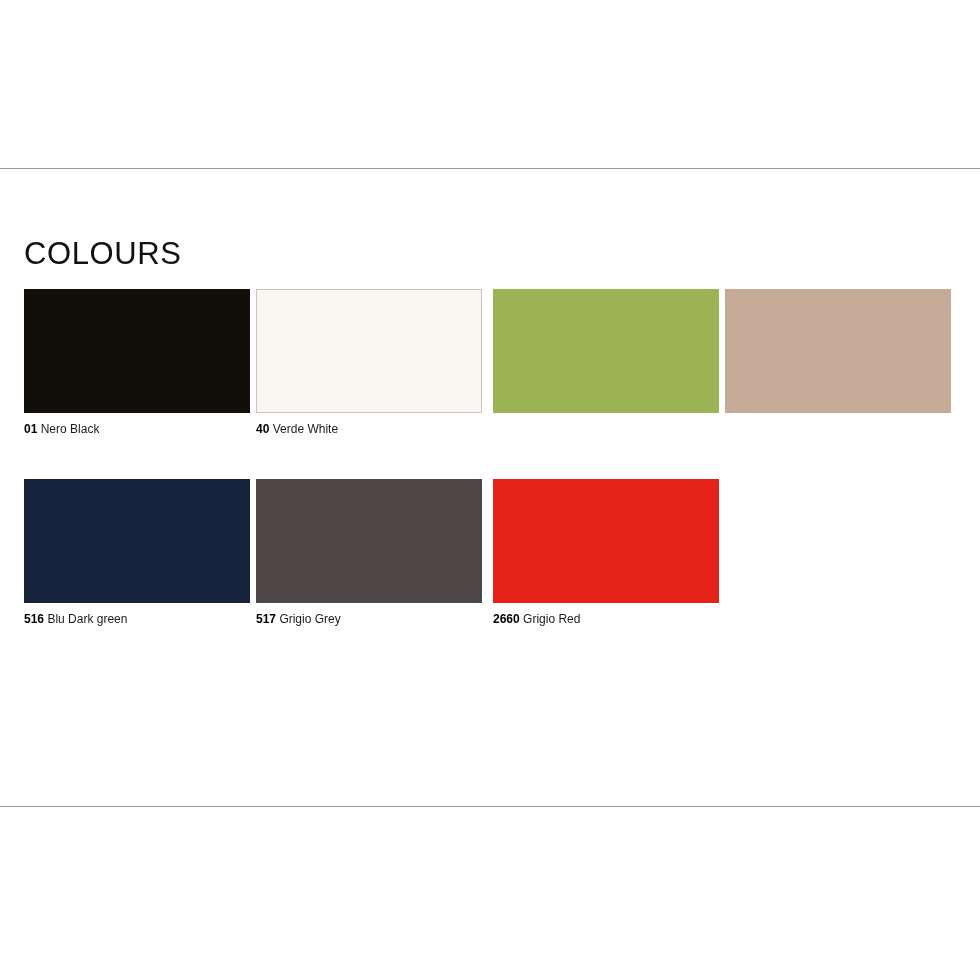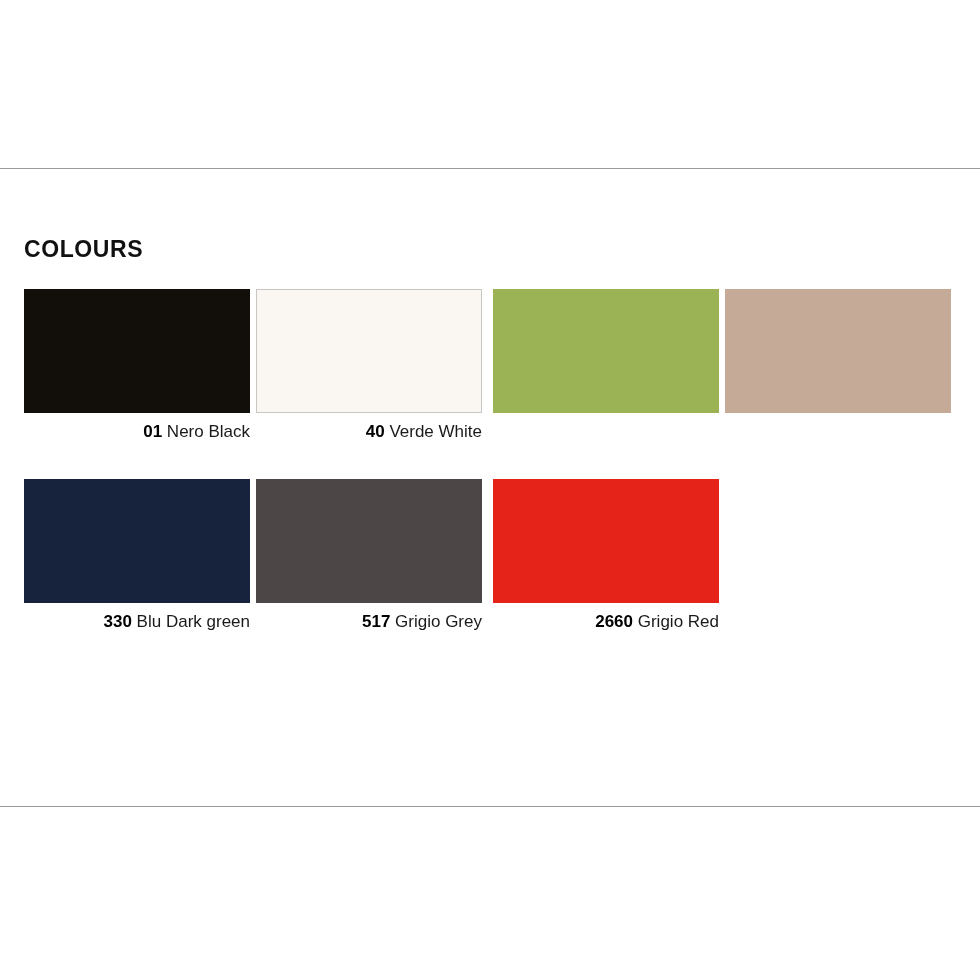--- a/index.html
+++ b/index.html
@@ -30,22 +30,22 @@
     background: #9a9a9a;
   }
   .rule-top    { top: 168px; }
   .rule-bottom { top: 806px; }
 
   
   .section-title {
     position: absolute;
     left: 24px;
     top: 238px;
-    font-size: 23px;
-    font-weight: bold;
+    font-size: 31px;
+    font-weight: normal;
     letter-spacing: 0.6px;
     color: #111111;
     line-height: 1;
   }
 
   
   .swatch-grid {
     position: absolute;
     left: 24px;
     top: 289px;
@@ -72,25 +72,24 @@
     height: 124px;
     box-sizing: border-box;
     display: block;
   }
   .swatch-chip.bordered {
     border: 1px solid #c8c6c3;
   }
 
   .swatch-label {
     margin-top: 9px;
-    font-size: 17px;
+    font-size: 12px;
     color: #1a1a1a;
     white-space: nowrap;
     line-height: 1.2;
-    text-align: right;
   }
   .swatch-code {
     font-weight: bold;
     color: #000000;
   }
   .swatch-name {
     font-weight: normal;
   }
 </style>
 </head>
@@ -130,21 +129,21 @@
         <span class="swatch-chip" style="background: rgb(196, 170, 151);"></span>
       </div>
 
     </div>
 
     <div class="swatch-row">
 
       <div class="swatch-cell col-0">
         <span class="swatch-chip" style="background: rgb(23, 35, 60);"></span>
         <div class="swatch-label">
-          <span class="swatch-code">330</span>
+          <span class="swatch-code">516</span>
           <span class="swatch-name">Blu Dark green</span>
         </div>
       </div>
 
       <div class="swatch-cell col-1">
         <span class="swatch-chip" style="background: rgb(76, 70, 71);"></span>
         <div class="swatch-label">
           <span class="swatch-code">517</span>
           <span class="swatch-name">Grigio Grey</span>
         </div>

